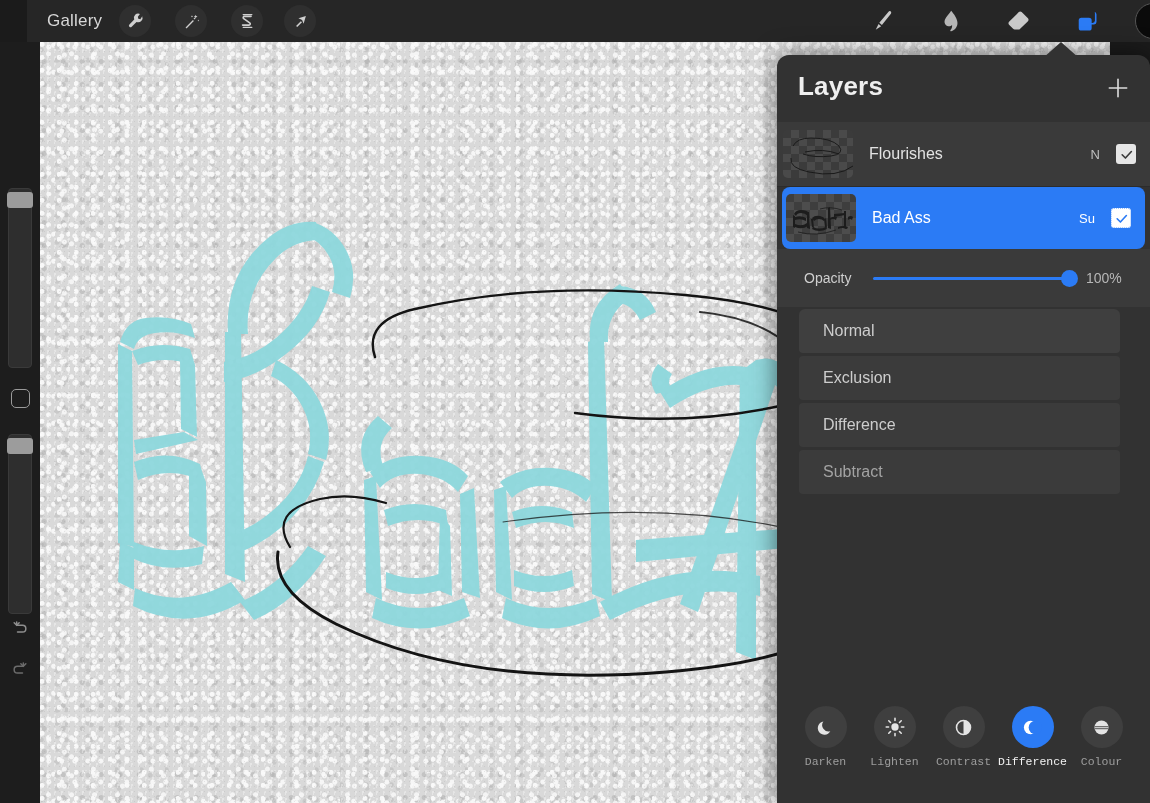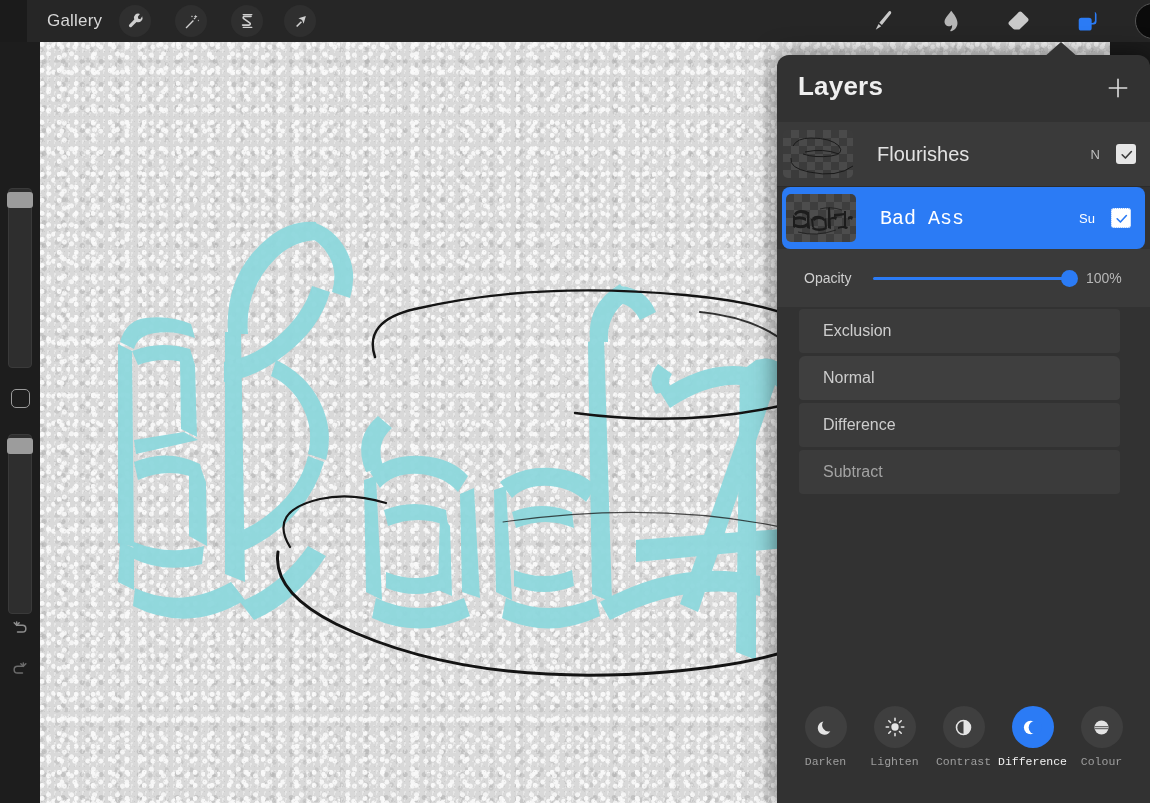--- a/index.html
+++ b/index.html
@@ -154,24 +154,24 @@
     background:
       repeating-conic-gradient(#4a4a4a 0% 25%, #3b3b3b 0% 50%) 0 0/16px 16px;
     flex:0 0 auto;
   }
   .layer-row.selected .layer-thumb {
     background:repeating-conic-gradient(#4d4d4d 0% 25%, #3e3e3e 0% 50%) 0 0/16px 16px;
     margin-left:4px;
   }
   .thumb-art { position:absolute; inset:0; }
   .layer-name {
-    flex:1 1 auto; margin-left:24px;
-    font-size:20px; color:#e2e2e2;
-  }
-  .layer-row.selected .layer-name { color:#fff;font-family:Liberation Mono, monospace; }
+    flex:1 1 auto; margin-left:16px;
+    font-size:16px; color:#e2e2e2;
+  }
+  .layer-row.selected .layer-name { color:#fff; }
   .layer-blend {
     font-size:13px; color:#bfbfbf; margin-right:16px;
   }
   .layer-row.selected .layer-blend { color:#fff; }
   .layer-check {
     width:20px; height:20px; margin-right:14px;
     background:#e6e6e6; border-radius:3px;
     display:flex; align-items:center; justify-content:center;
     flex:0 0 auto;
   }
@@ -486,25 +486,25 @@
     <div id="opacity-row">
       <div id="opacity-label">Opacity</div>
       <div id="opacity-slider">
         <div id="op-line"></div>
         <div id="op-knob"></div>
       </div>
       <div id="opacity-value">100%</div>
     </div>
 
     <div id="blend-list">
+      <div class="blend-item first">
+        <span class="blend-label">Normal</span>
+      </div>
       <div class="blend-item">
         <span class="blend-label">Exclusion</span>
-      </div>
-      <div class="blend-item first">
-        <span class="blend-label">Normal</span>
       </div>
       <div class="blend-item">
         <span class="blend-label">Difference</span>
       </div>
       <div class="blend-item active">
         <span class="blend-label">Subtract</span>
       </div>
       <div id="blend-spacer"></div>
     </div>
 

